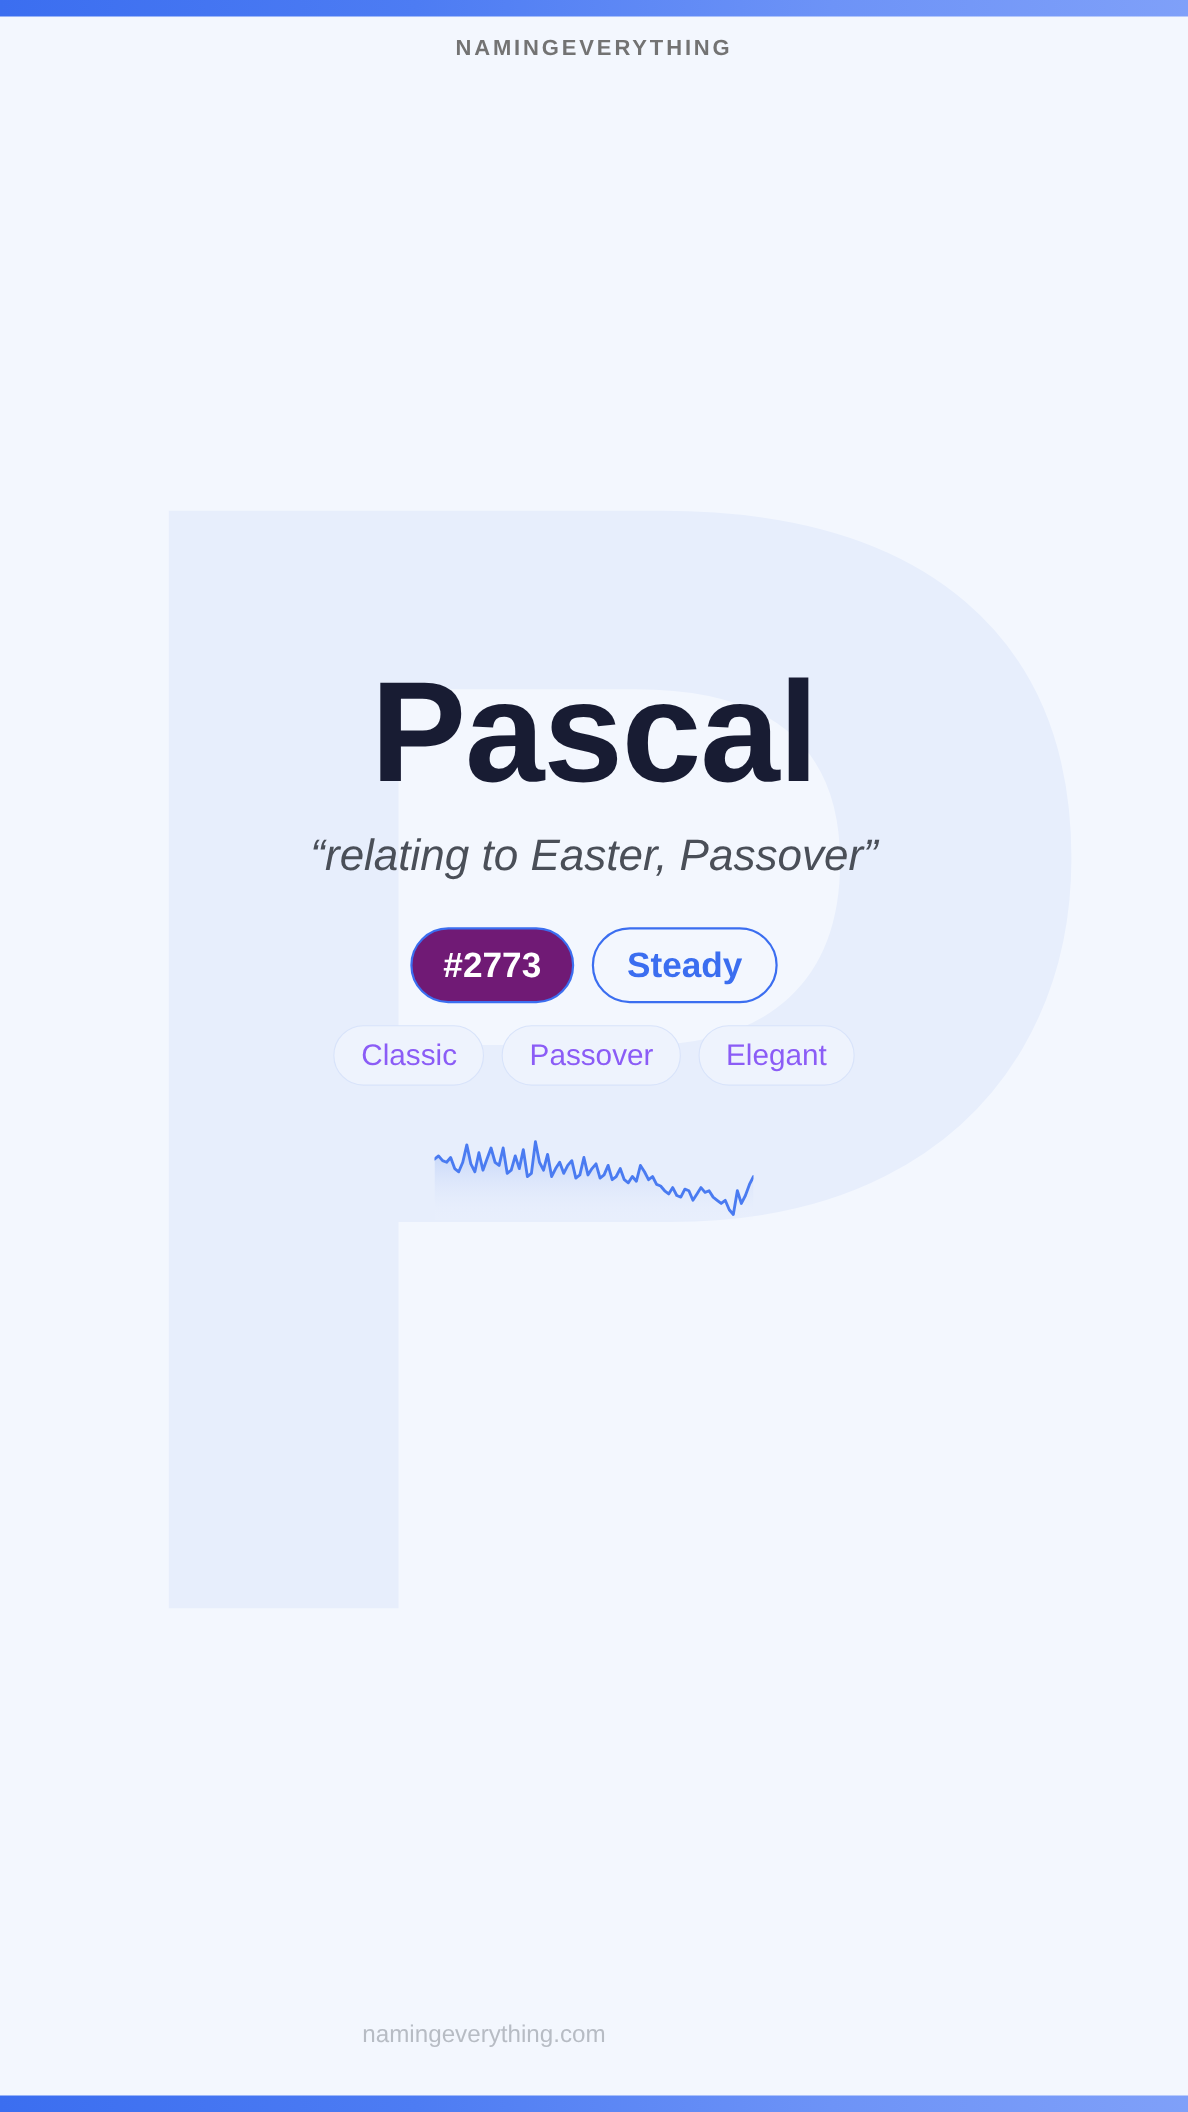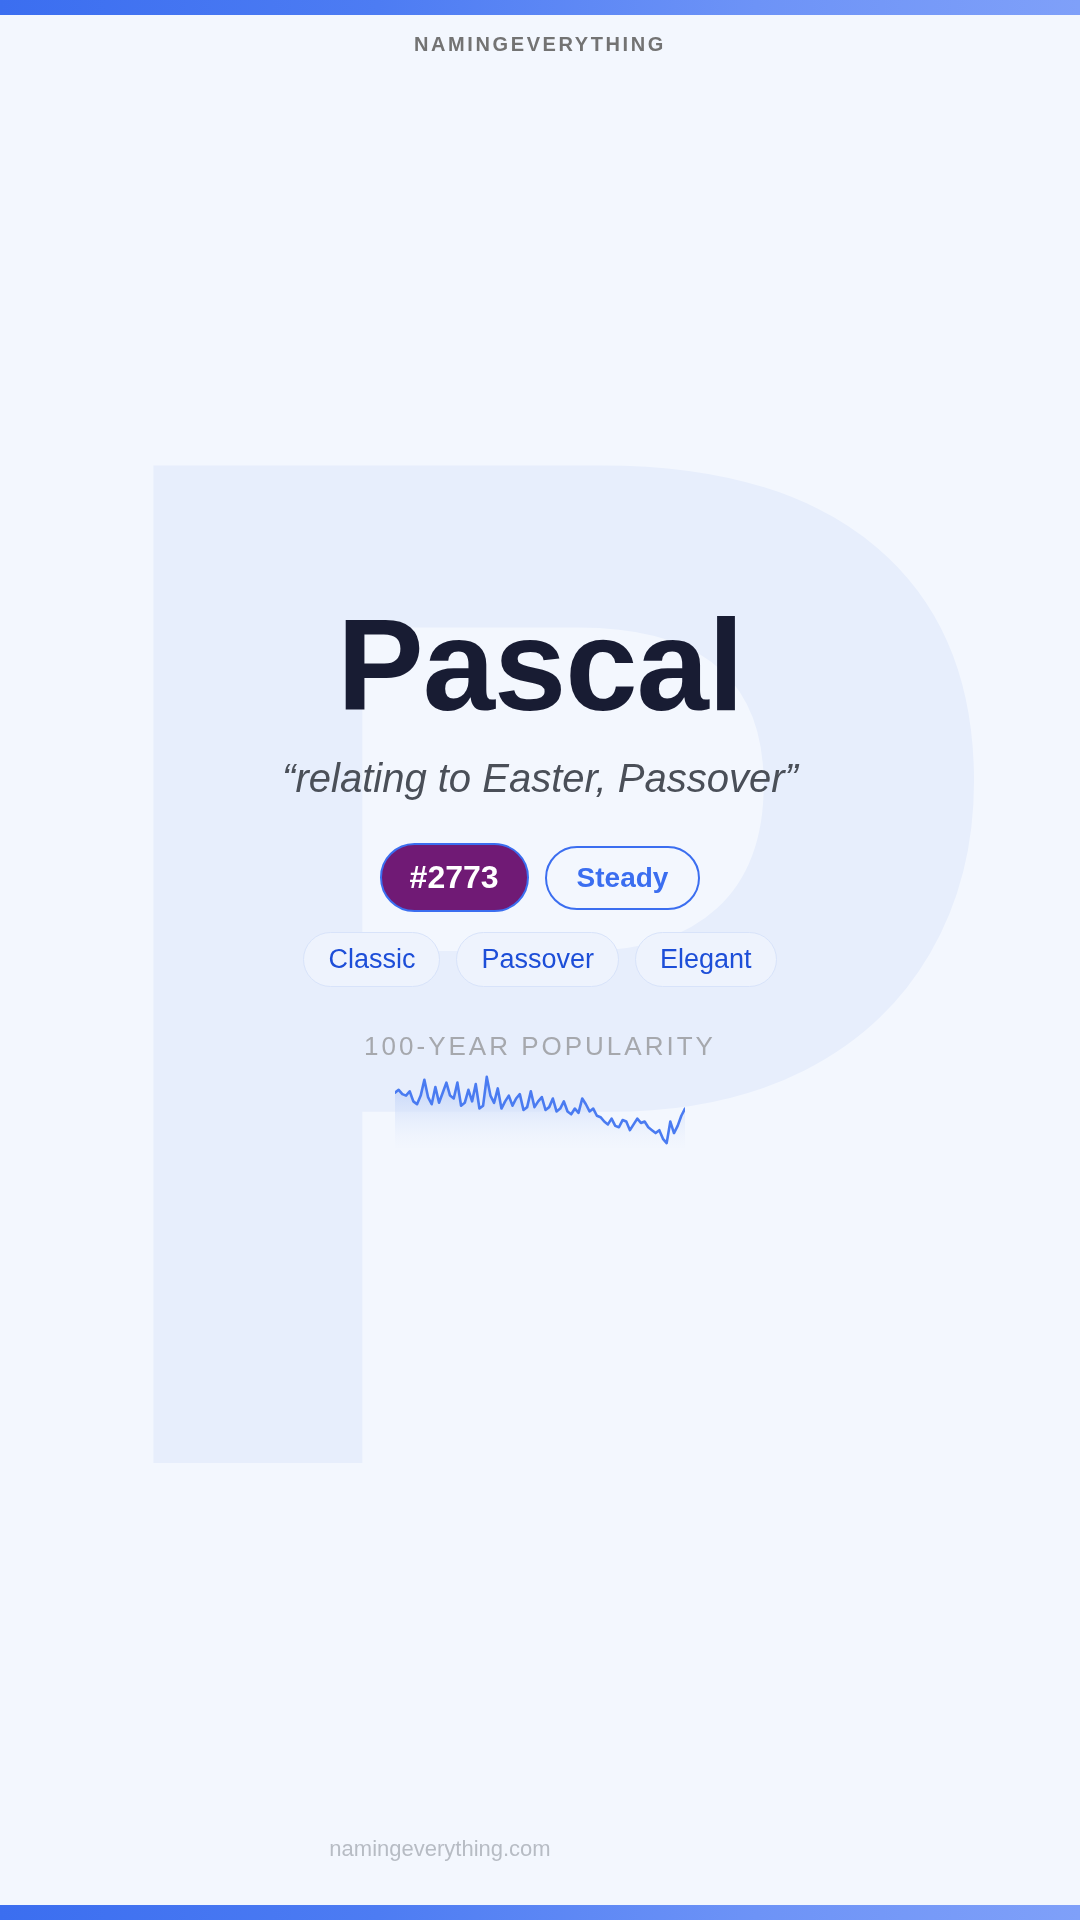--- a/index.html
+++ b/index.html
@@ -123,38 +123,38 @@
     color: #ffffff;
     font-size: 32px;
     font-weight: bold;
     padding: 14px 28px;
     border: 2px solid #3b6ef0;
   }
 
   .pill-trend {
     background: transparent;
     color: #3b6ef0;
-    font-size: 28px;
+    font-size: 32px;
     font-weight: bold;
     padding: 14px 30px;
     border: 2px solid #3b6ef0;
   }
 
   .pill-origin {
     background: #eef3fd;
     color: #3f444d;
     font-size: 32px;
     font-weight: bold;
     padding: 14px 28px;
     border: 2px solid #e0e8fa;
   }
 
   .pill-trait {
     background: #eef3fd;
-    color: #1d4ed8;
+    color: #8b5cf6;
     font-size: 27px;
     font-weight: normal;
     padding: 11px 24px;
     border: 1.5px solid #d8e3fa;
   }
 
   
   .pop-label {
     font-size: 26px;
     letter-spacing: 3px;
@@ -202,21 +202,20 @@
     <span class="pill pill-rank">#2773</span>
     <span class="pill pill-trend">Steady</span>
   </div>
 
   <div class="pill-row traits">
     <span class="pill pill-trait">Classic</span>
     <span class="pill pill-trait">Passover</span>
     <span class="pill pill-trait">Elegant</span>
   </div>
 
-  <div class="pop-label">100-YEAR POPULARITY</div>
 
   <div class="spark-wrap">
     <svg viewBox="0 0 290 78" preserveAspectRatio="none">
       <defs>
         <linearGradient id="sparkFill" x1="0" y1="0" x2="0" y2="1">
           <stop offset="0%" stop-color="#b9cdf8" stop-opacity="0.95"></stop>
           <stop offset="100%" stop-color="#eef3fd" stop-opacity="0.15"></stop>
         </linearGradient>
       </defs>
       <path id="spark-area" fill="url(#sparkFill)" stroke="none" d="M0.00 22.72 L3.67 19.84 L7.34 24.16 L11.01 25.60 L14.68 21.28 L18.35 31.36 L22.03 34.24 L25.70 25.60 L29.37 9.76 L33.04 27.04 L36.71 34.24 L40.38 16.96 L44.05 32.80 L47.72 22.72 L51.39 12.64 L55.06 25.60 L58.73 28.48 L62.41 12.64 L66.08 35.68 L69.75 32.80 L73.42 19.84 L77.09 31.36 L80.76 14.08 L84.43 38.56 L88.10 35.68 L91.77 6.88 L95.44 25.60 L99.11 32.80 L102.78 18.40 L106.46 38.56 L110.13 31.36 L113.80 25.60 L117.47 35.68 L121.14 28.48 L124.81 24.16 L128.48 40.00 L132.15 37.12 L135.82 21.28 L139.49 37.12 L143.16 31.36 L146.84 27.04 L150.51 40.00 L154.18 37.12 L157.85 28.48 L161.52 41.44 L165.19 38.56 L168.86 31.36 L172.53 41.44 L176.20 44.32 L179.87 38.56 L183.54 42.88 L187.22 28.48 L190.89 34.24 L194.56 41.44 L198.23 38.56 L201.90 45.76 L205.57 47.20 L209.24 51.52 L212.91 54.40 L216.58 48.64 L220.25 55.84 L223.92 57.28 L227.59 50.08 L231.27 51.52 L234.94 60.16 L238.61 54.40 L242.28 48.64 L245.95 52.96 L249.62 51.52 L253.29 57.28 L256.96 60.16 L260.63 63.04 L264.30 60.16 L267.97 68.80 L271.65 73.12 L275.32 51.52 L278.99 63.04 L282.66 55.84 L286.33 45.76 L290.00 38.56 L290 78 L0 78 Z"></path>

